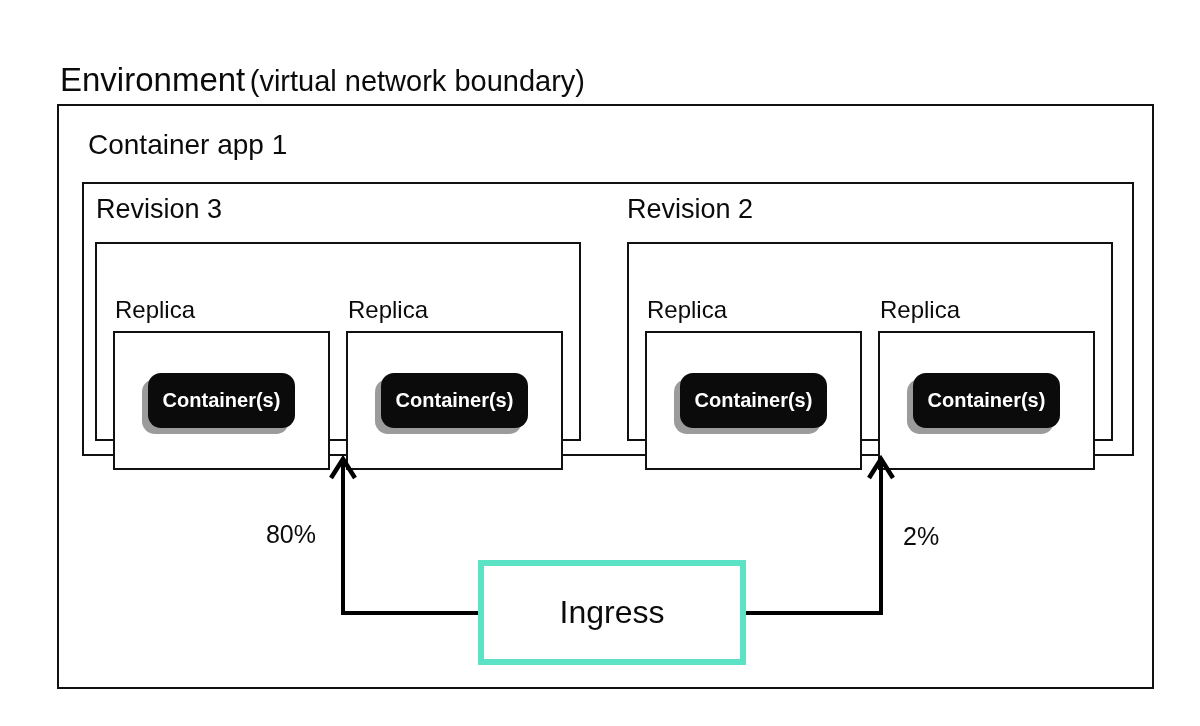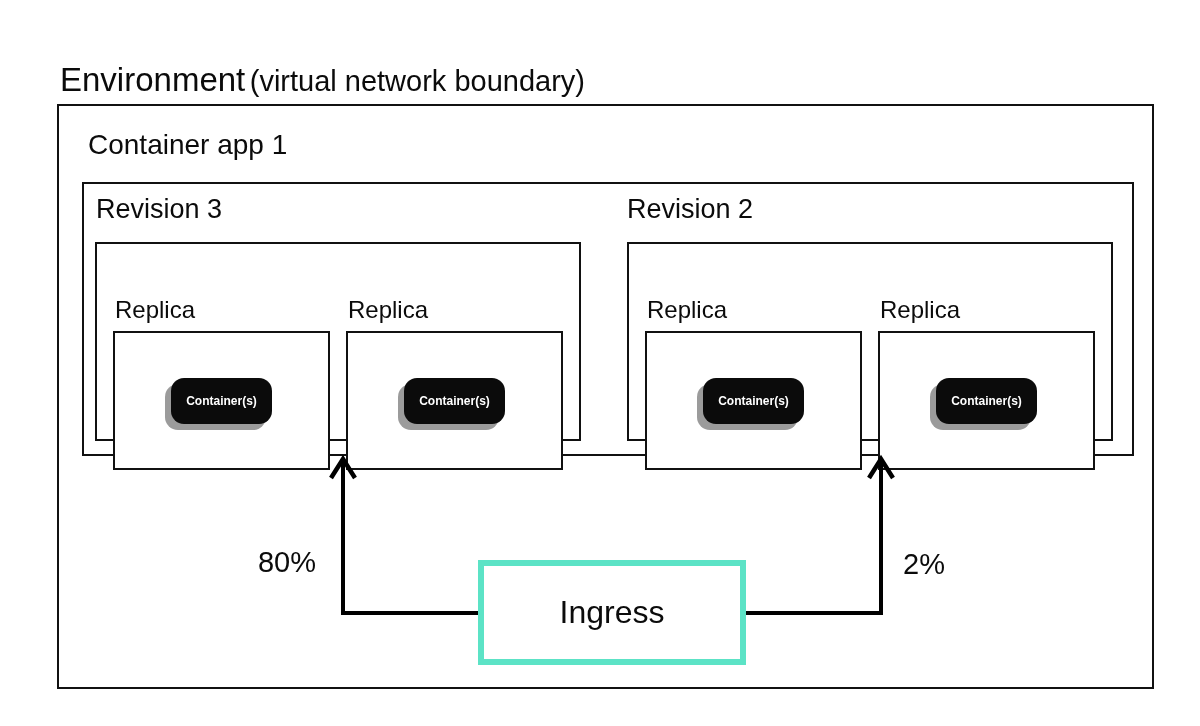--- a/index.html
+++ b/index.html
@@ -96,21 +96,21 @@
     background: #ffffff;
     display: flex;
     align-items: center;
     justify-content: center;
   }
 
   
   .containers-pill {
     background: #0b0b0b;
     color: #ffffff;
-    font-size: 12px;
+    font-size: 20px;
     font-weight: bold;
     padding: 16px 15px;
     border-radius: 13px;
     box-shadow: -6px 6px 0 0 #9b9b9b;
     white-space: nowrap;
   }
 
   
   .ingress-box {
     position: absolute;
@@ -122,23 +122,22 @@
     background: #ffffff;
     display: flex;
     align-items: center;
     justify-content: center;
   }
   .ingress-box .label { font-size: 32px; }
 
   
   .traffic-label {
     position: absolute;
-    font-size: 29px;
+    font-size: 25px;
     line-height: 34px;
-    margin-top: 28px;
   }
   .traffic-label.left  { left: 240px; top: 517px; width: 76px; text-align: right; }
   .traffic-label.right { left: 903px; top: 519px; }
 
   
   .arrows {
     position: absolute;
     left: 0; top: 0;
     width: 1200px;
     height: 726px;

